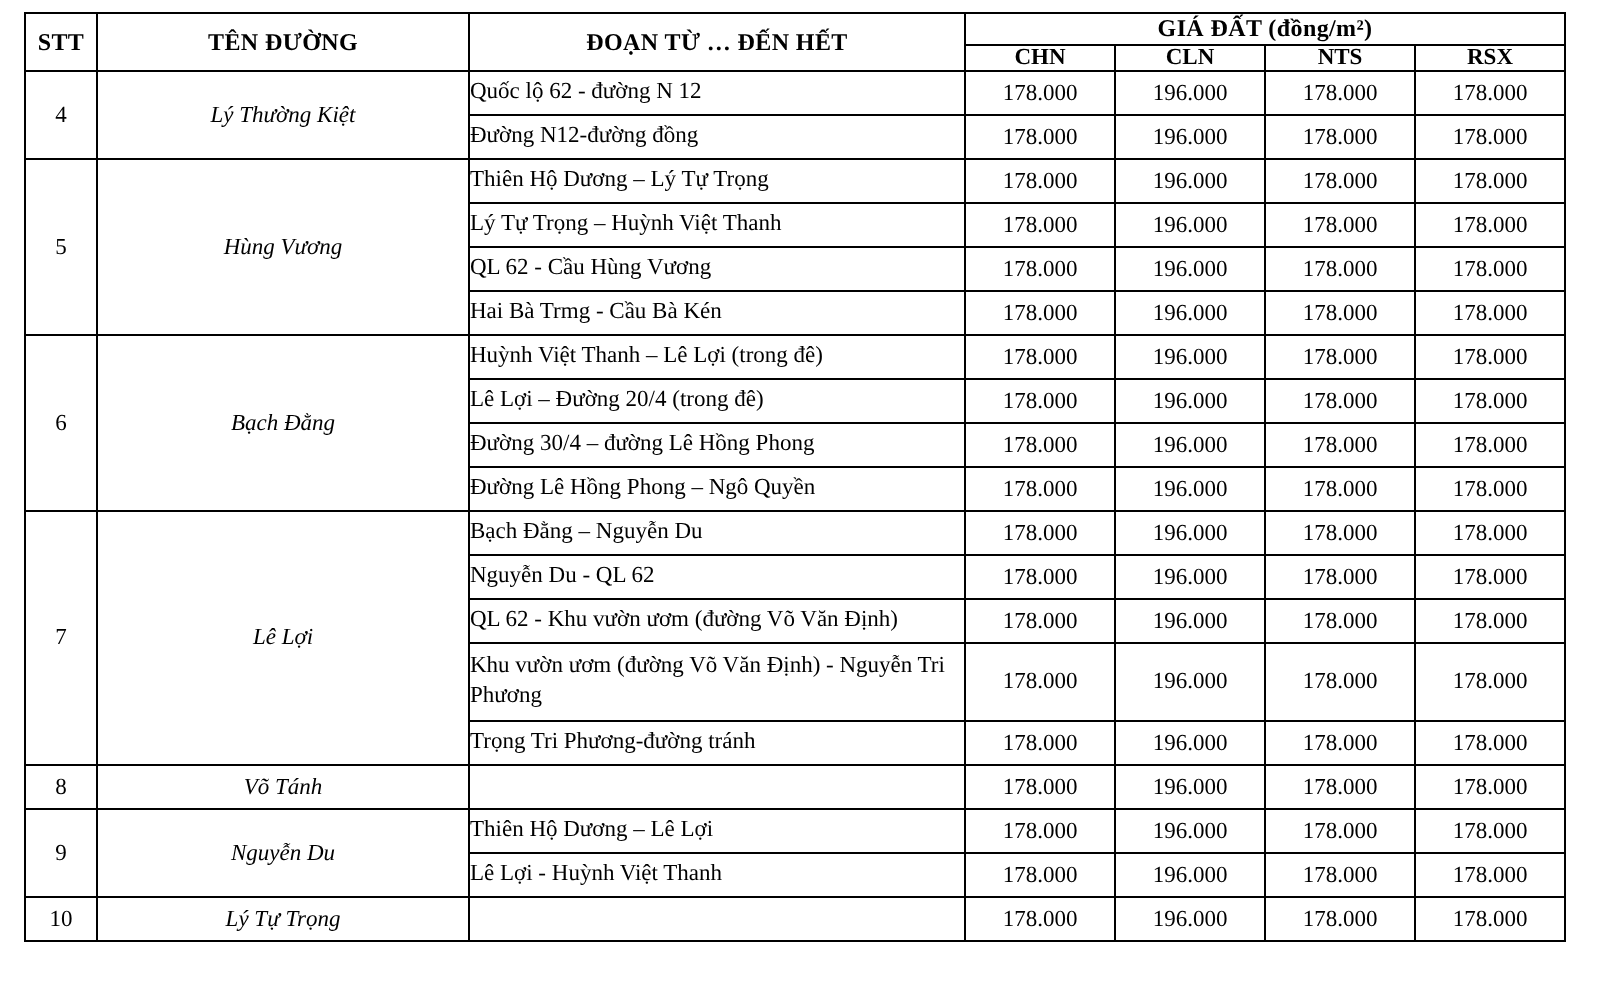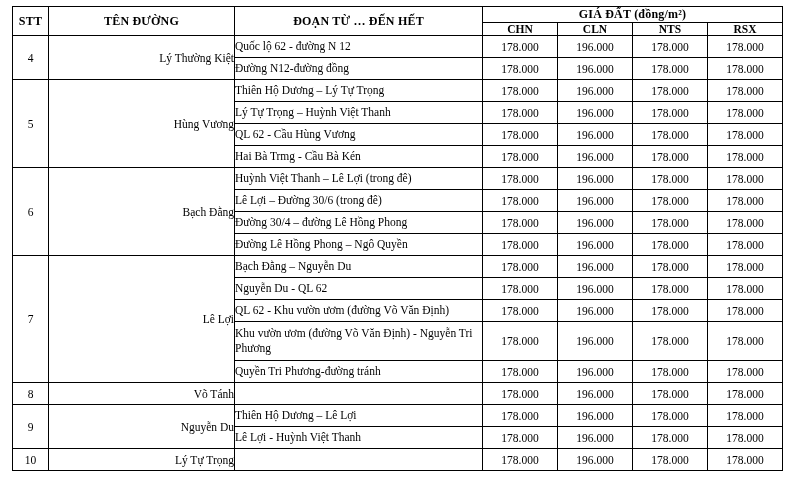--- a/index.html
+++ b/index.html
@@ -50,21 +50,22 @@
     font-size: 11.5px;
     padding: 3px 2px;
     width: 75px;
   }
   td.stt {
     text-align: center;
     width: 36px;
   }
   td.street {
     padding-left: 8px;
-    text-align: right;
+    text-align: center;
+    font-style: italic;
   }
   td.segment {
     padding: 4px 4px 4px 8px;
     text-align: left;
     line-height: 1.3;
   }
   td.num {
     text-align: center;
     width: 75px;
   }
@@ -153,21 +154,21 @@
         <tr class="datarow">
           <td class="stt" rowspan="4">6</td>
           <td class="street" rowspan="4">Bạch Đằng</td>
           <td class="segment">Huỳnh Việt Thanh – Lê Lợi (trong đê)</td>
           <td class="num">178.000</td>
           <td class="num">196.000</td>
           <td class="num">178.000</td>
           <td class="num">178.000</td>
         </tr>
         <tr class="datarow">
-          <td class="segment">Lê Lợi – Đường 30/6 (trong đê)</td>
+          <td class="segment">Lê Lợi – Đường 20/4 (trong đê)</td>
           <td class="num">178.000</td>
           <td class="num">196.000</td>
           <td class="num">178.000</td>
           <td class="num">178.000</td>
         </tr>
         <tr class="datarow">
           <td class="segment">Đường 30/4 – đường Lê Hồng Phong</td>
           <td class="num">178.000</td>
           <td class="num">196.000</td>
           <td class="num">178.000</td>
@@ -204,21 +205,21 @@
           <td class="num">178.000</td>
         </tr>
         <tr class="datarow tall">
           <td class="segment">Khu vườn ươm (đường Võ Văn Định) - Nguyễn Tri Phương</td>
           <td class="num">178.000</td>
           <td class="num">196.000</td>
           <td class="num">178.000</td>
           <td class="num">178.000</td>
         </tr>
         <tr class="datarow">
-          <td class="segment">Quyền Tri Phương-đường tránh</td>
+          <td class="segment">Trọng Tri Phương-đường tránh</td>
           <td class="num">178.000</td>
           <td class="num">196.000</td>
           <td class="num">178.000</td>
           <td class="num">178.000</td>
         </tr>
         <tr class="datarow">
           <td class="stt" rowspan="1">8</td>
           <td class="street" rowspan="1">Võ Tánh</td>
           <td class="segment"></td>
           <td class="num">178.000</td>

